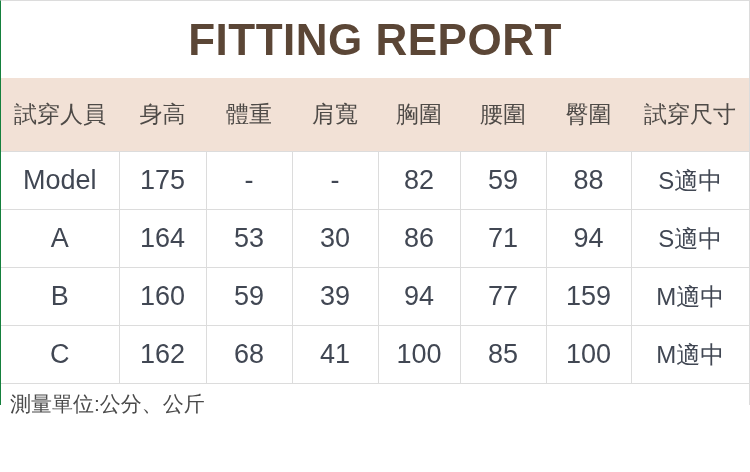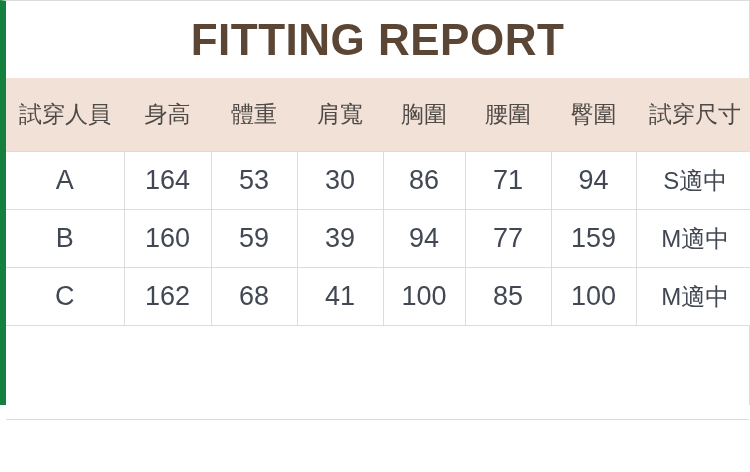--- a/index.html
+++ b/index.html
@@ -8,21 +8,21 @@
     background: #ffffff;
     width: 750px;
     height: 472px;
     font-family: "Liberation Sans", "DejaVu Sans", sans-serif;
     overflow: hidden;
   }
   .frame {
     box-sizing: border-box;
     width: 750px;
     height: 405px;
-    border-left: 6px solid #15803d;
+    border-left: 1px solid #15803d;
     border-right: 1px solid #dcdcdc;
     border-top: 1px solid #dcdcdc;
     background: #ffffff;
   }
   .title-bar {
     height: 77px;
     display: flex;
     align-items: center;
     justify-content: center;
   }
@@ -98,20 +98,30 @@
         <th>體重</th>
         <th>肩寬</th>
         <th>胸圍</th>
         <th>腰圍</th>
         <th>臀圍</th>
         <th>試穿尺寸</th>
       </tr>
     </thead>
     <tbody>
       <tr>
+        <td>Model</td>
+        <td>175</td>
+        <td>-</td>
+        <td>-</td>
+        <td>82</td>
+        <td>59</td>
+        <td>88</td>
+        <td>S適中</td>
+      </tr>
+      <tr>
         <td>A</td>
         <td>164</td>
         <td>53</td>
         <td>30</td>
         <td>86</td>
         <td>71</td>
         <td>94</td>
         <td>S適中</td>
       </tr>
       <tr>
@@ -131,15 +141,16 @@
         <td>41</td>
         <td>100</td>
         <td>85</td>
         <td>100</td>
         <td>M適中</td>
       </tr>
     </tbody>
   </table>
 
   <div class="notes">
+    <p>測量單位:公分、公斤</p>
   </div>
 
 </div>
 
 </body></html>

